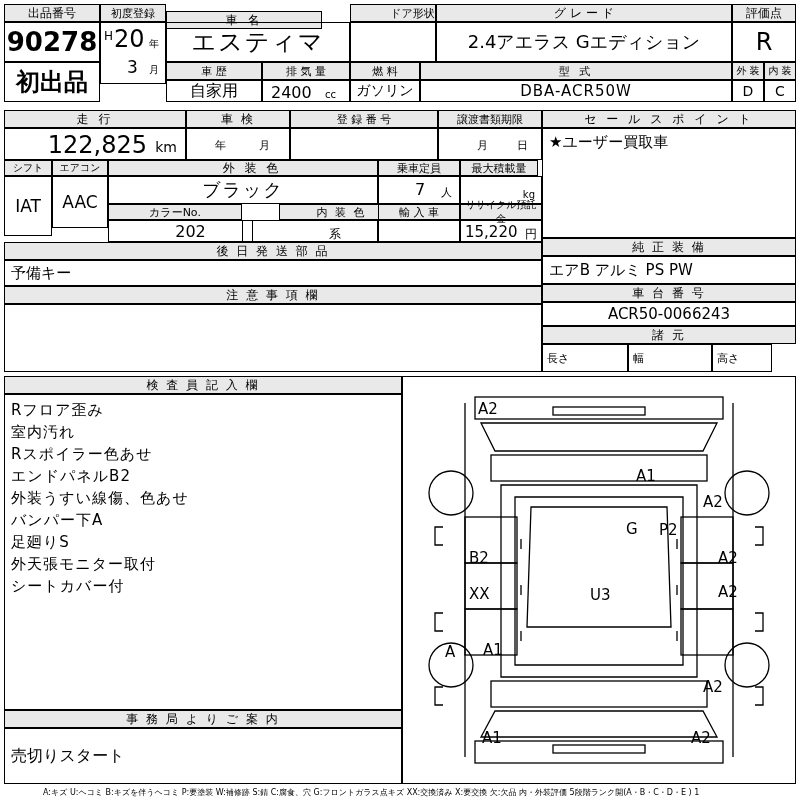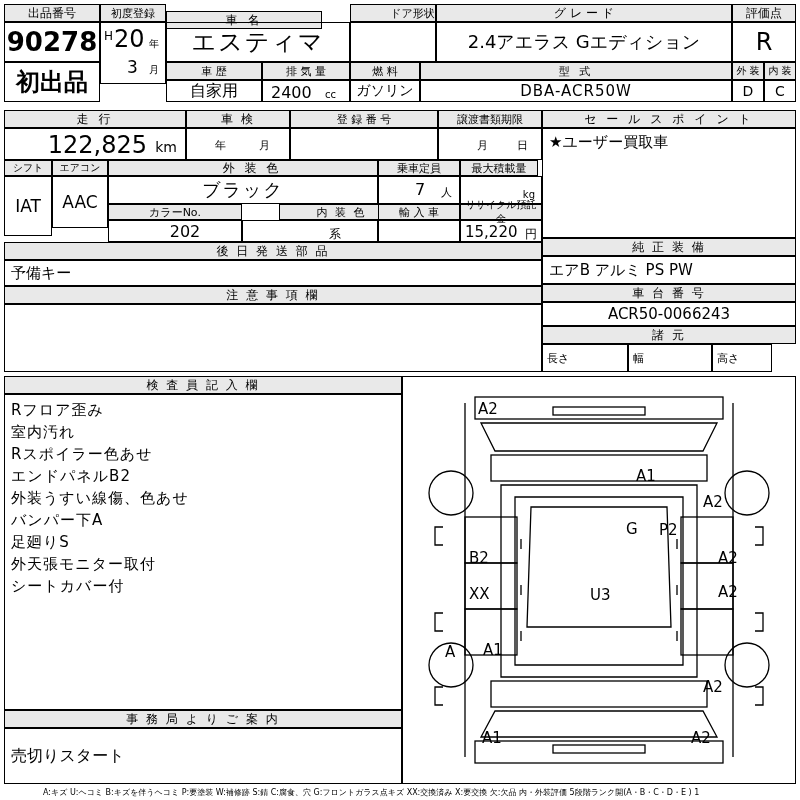--- a/index.html
+++ b/index.html
@@ -145,21 +145,21 @@
   </div>
   <div class="box" style="left:460px;top:176px;width:82px;height:28px;">
     <div style="position:absolute;right:6px;top:12px;" class="t10">kg</div>
   </div>
 
   <div class="box hdr c t11" style="left:108px;top:204px;width:134px;height:16px;">カラーNo.</div>
   <div class="box hdr c t11 sp2" style="left:242px;top:204px;width:125px;height:16px;margin-left:37px;">内 装 色</div>
   <div class="box hdr c t11" style="left:378px;top:204px;width:82px;height:16px;">輸 入 車</div>
   <div class="box hdr c t10" style="left:460px;top:204px;width:82px;height:16px;">リサイクル預託金</div>
 
-  <div class="box c" style="left:108px;top:220px;width:134px;height:22px;padding-left:20px;">
+  <div class="box c" style="left:108px;top:220px;width:145px;height:22px;padding-left:20px;">
     <span class="t16">202</span>
   </div>
   <div class="box" style="left:242px;top:220px;width:136px;height:22px;">
     <div style="position:absolute;left:40px;top:3px;" class="t14"></div>
     <div style="position:absolute;left:86px;top:5px;" class="t12">系</div>
   </div>
   <div class="box c" style="left:378px;top:220px;width:82px;height:22px;">
     <span class="t13"></span>
   </div>
   <div class="box" style="left:460px;top:220px;width:82px;height:22px;">

